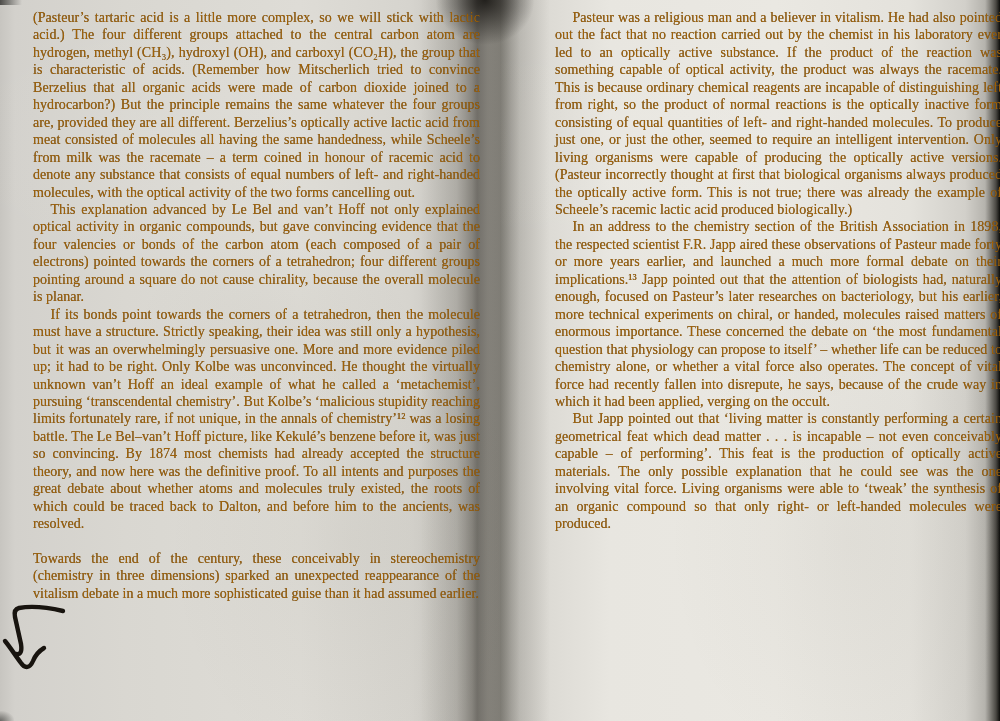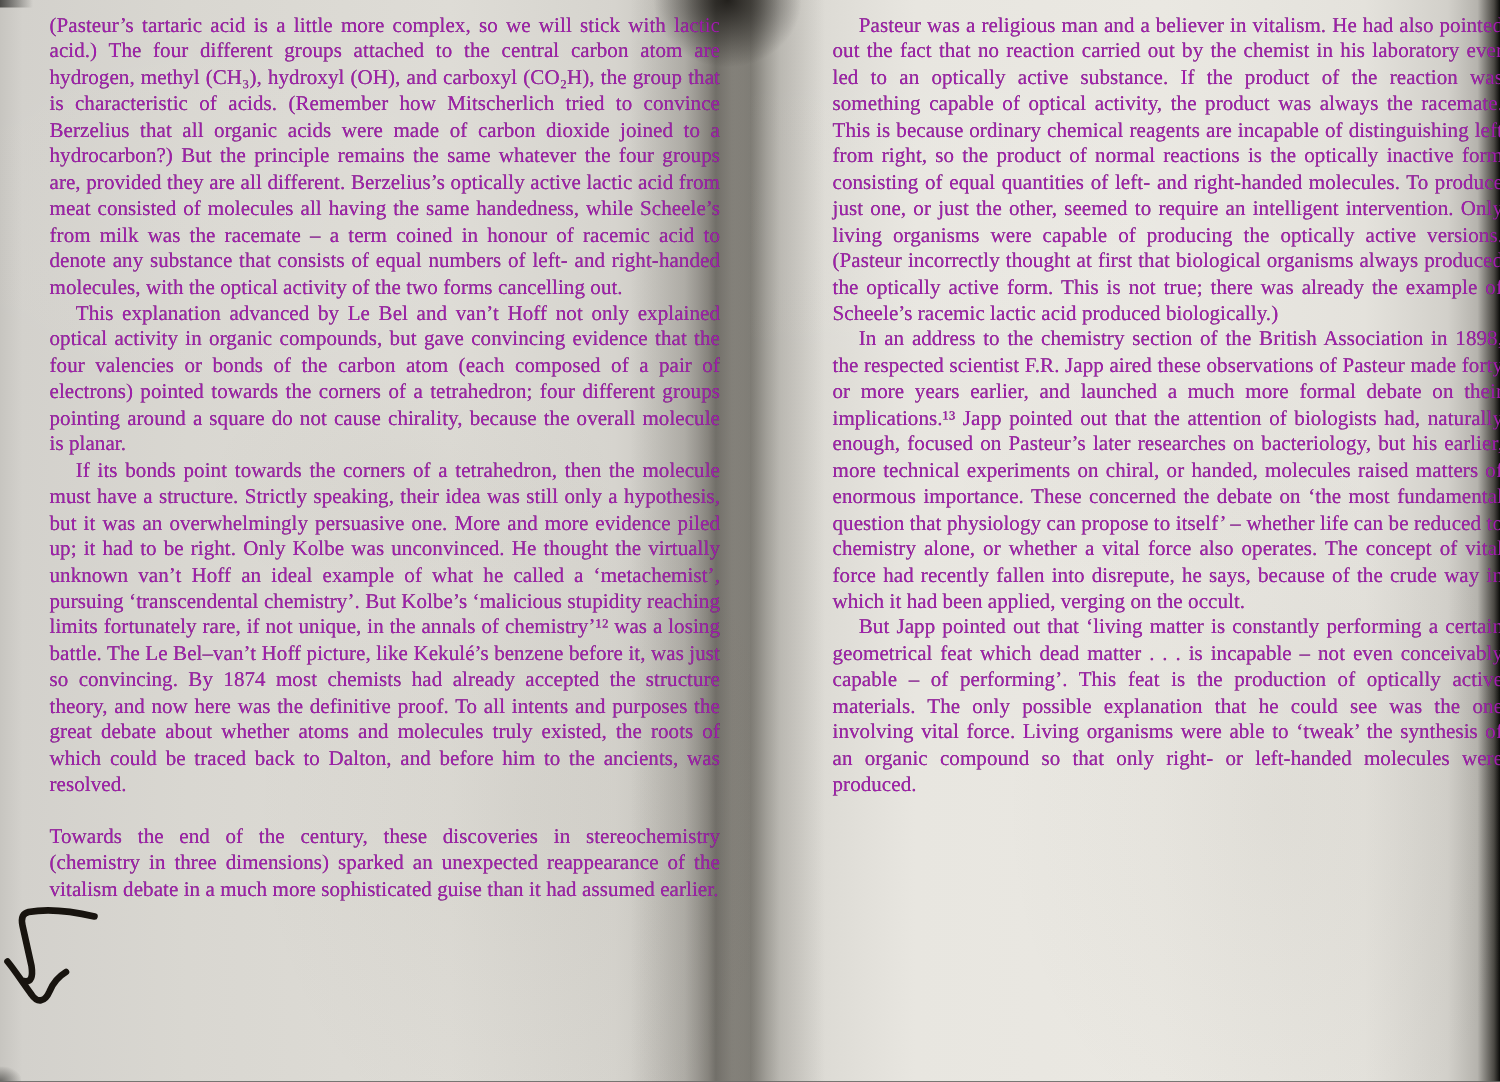--- a/index.html
+++ b/index.html
@@ -43,21 +43,21 @@
   .corner-tl{
     position:absolute;top:0;left:0;width:22px;height:5px;pointer-events:none;
     background:linear-gradient(90deg, rgba(12,12,10,.65), rgba(12,12,10,0));
   }
   .corner-bl{
     position:absolute;bottom:0;left:0;width:14px;height:10px;pointer-events:none;
     background:radial-gradient(ellipse at 0% 100%, rgba(12,12,10,.5), rgba(12,12,10,0) 75%);
   }
   .textcol{
     position:absolute;top:9px;width:447px;
-    font-size:14px;line-height:17.45px;color:#a21caf;
+    font-size:14px;line-height:17.45px;color:#a16207;
     text-align:justify;letter-spacing:.05px;
     text-shadow:0 0 .35px rgba(49,46,40,.75);
   }
   .textcol.leftcol{left:33px;}
   .textcol.rightcol{left:555px;}
   .para{margin:0;text-indent:1.25em;}
   .para.noindent{text-indent:0;}
   .para.sectionbreak{margin-top:17.45px;}
   .penmark{position:absolute;left:0;top:596px;width:72px;height:86px;pointer-events:none;}
   .penmark path{fill:none;stroke:#18140f;stroke-width:4.4;stroke-linecap:round;stroke-linejoin:round;}
@@ -72,21 +72,21 @@
 
   <div class="gutter"></div>
   <div class="gutter-top"></div>
   <div class="corner-tl"></div>
   <div class="corner-bl"></div>
 
   <div class="textcol leftcol">
     <p class="para noindent">(Pasteur’s tartaric acid is a little more complex, so we will stick with lactic acid.) The four different groups attached to the central carbon atom are hydrogen, methyl (CH₃), hydroxyl (OH), and carboxyl (CO₂H), the group that is characteristic of acids. (Remember how Mitscherlich tried to convince Berzelius that all organic acids were made of carbon dioxide joined to a hydrocarbon?) But the principle remains the same whatever the four groups are, provided they are all different. Berzelius’s optically active lactic acid from meat consisted of molecules all having the same handedness, while Scheele’s from milk was the racemate – a term coined in honour of racemic acid to denote any substance that consists of equal numbers of left- and right-handed molecules, with the optical activity of the two forms cancelling out.</p>
     <p class="para">This explanation advanced by Le Bel and van’t Hoff not only explained optical activity in organic compounds, but gave convincing evidence that the four valencies or bonds of the carbon atom (each composed of a pair of electrons) pointed towards the corners of a tetrahedron; four different groups pointing around a square do not cause chirality, because the overall molecule is planar.</p>
     <p class="para">If its bonds point towards the corners of a tetrahedron, then the molecule must have a structure. Strictly speaking, their idea was still only a hypothesis, but it was an overwhelmingly persuasive one. More and more evidence piled up; it had to be right. Only Kolbe was unconvinced. He thought the virtually unknown van’t Hoff an ideal example of what he called a ‘metachemist’, pursuing ‘transcendental chemistry’. But Kolbe’s ‘malicious stupidity reaching limits fortunately rare, if not unique, in the annals of chemistry’¹² was a losing battle. The Le Bel–van’t Hoff picture, like Kekulé’s benzene before it, was just so convincing. By 1874 most chemists had already accepted the structure theory, and now here was the definitive proof. To all intents and purposes the great debate about whether atoms and molecules truly existed, the roots of which could be traced back to Dalton, and before him to the ancients, was resolved.</p>
-    <p class="para noindent sectionbreak">Towards the end of the century, these discoveries in stereochemistry (chemistry in three dimensions) sparked an unexpected reappearance of the vitalism debate in a much more sophisticated guise than it had assumed earlier.</p>
+    <p class="para noindent sectionbreak">Towards the end of the century, these conceivably in stereochemistry (chemistry in three dimensions) sparked an unexpected reappearance of the vitalism debate in a much more sophisticated guise than it had assumed earlier.</p>
   </div>
 
   <div class="textcol rightcol">
     <p class="para">Pasteur was a religious man and a believer in vitalism. He had also pointed out the fact that no reaction carried out by the chemist in his laboratory ever led to an optically active substance. If the product of the reaction was something capable of optical activity, the product was always the racemate. This is because ordinary chemical reagents are incapable of distinguishing left from right, so the product of normal reactions is the optically inactive form consisting of equal quantities of left- and right-handed molecules. To produce just one, or just the other, seemed to require an intelligent intervention. Only living organisms were capable of producing the optically active versions. (Pasteur incorrectly thought at first that biological organisms always produced the optically active form. This is not true; there was already the example of Scheele’s racemic lactic acid produced biologically.)</p>
     <p class="para">In an address to the chemistry section of the British Association in 1898, the respected scientist F.R. Japp aired these observations of Pasteur made forty or more years earlier, and launched a much more formal debate on their implications.¹³ Japp pointed out that the attention of biologists had, naturally enough, focused on Pasteur’s later researches on bacteriology, but his earlier, more technical experiments on chiral, or handed, molecules raised matters of enormous importance. These concerned the debate on ‘the most fundamental question that physiology can propose to itself’ – whether life can be reduced to chemistry alone, or whether a vital force also operates. The concept of vital force had recently fallen into disrepute, he says, because of the crude way in which it had been applied, verging on the occult.</p>
     <p class="para">But Japp pointed out that ‘living matter is constantly performing a certain geometrical feat which dead matter . . . is incapable – not even conceivably capable – of performing’. This feat is the production of optically active materials. The only possible explanation that he could see was the one involving vital force. Living organisms were able to ‘tweak’ the synthesis of an organic compound so that only right- or left-handed molecules were produced.</p>
   </div>
 
   <svg class="penmark" viewBox="0 0 72 86">
     <path d="M63,15 C46,11 30,10 19,12 C15,13 14,16 15,21 L21,48 C22,55 21,59 16,58"></path>

